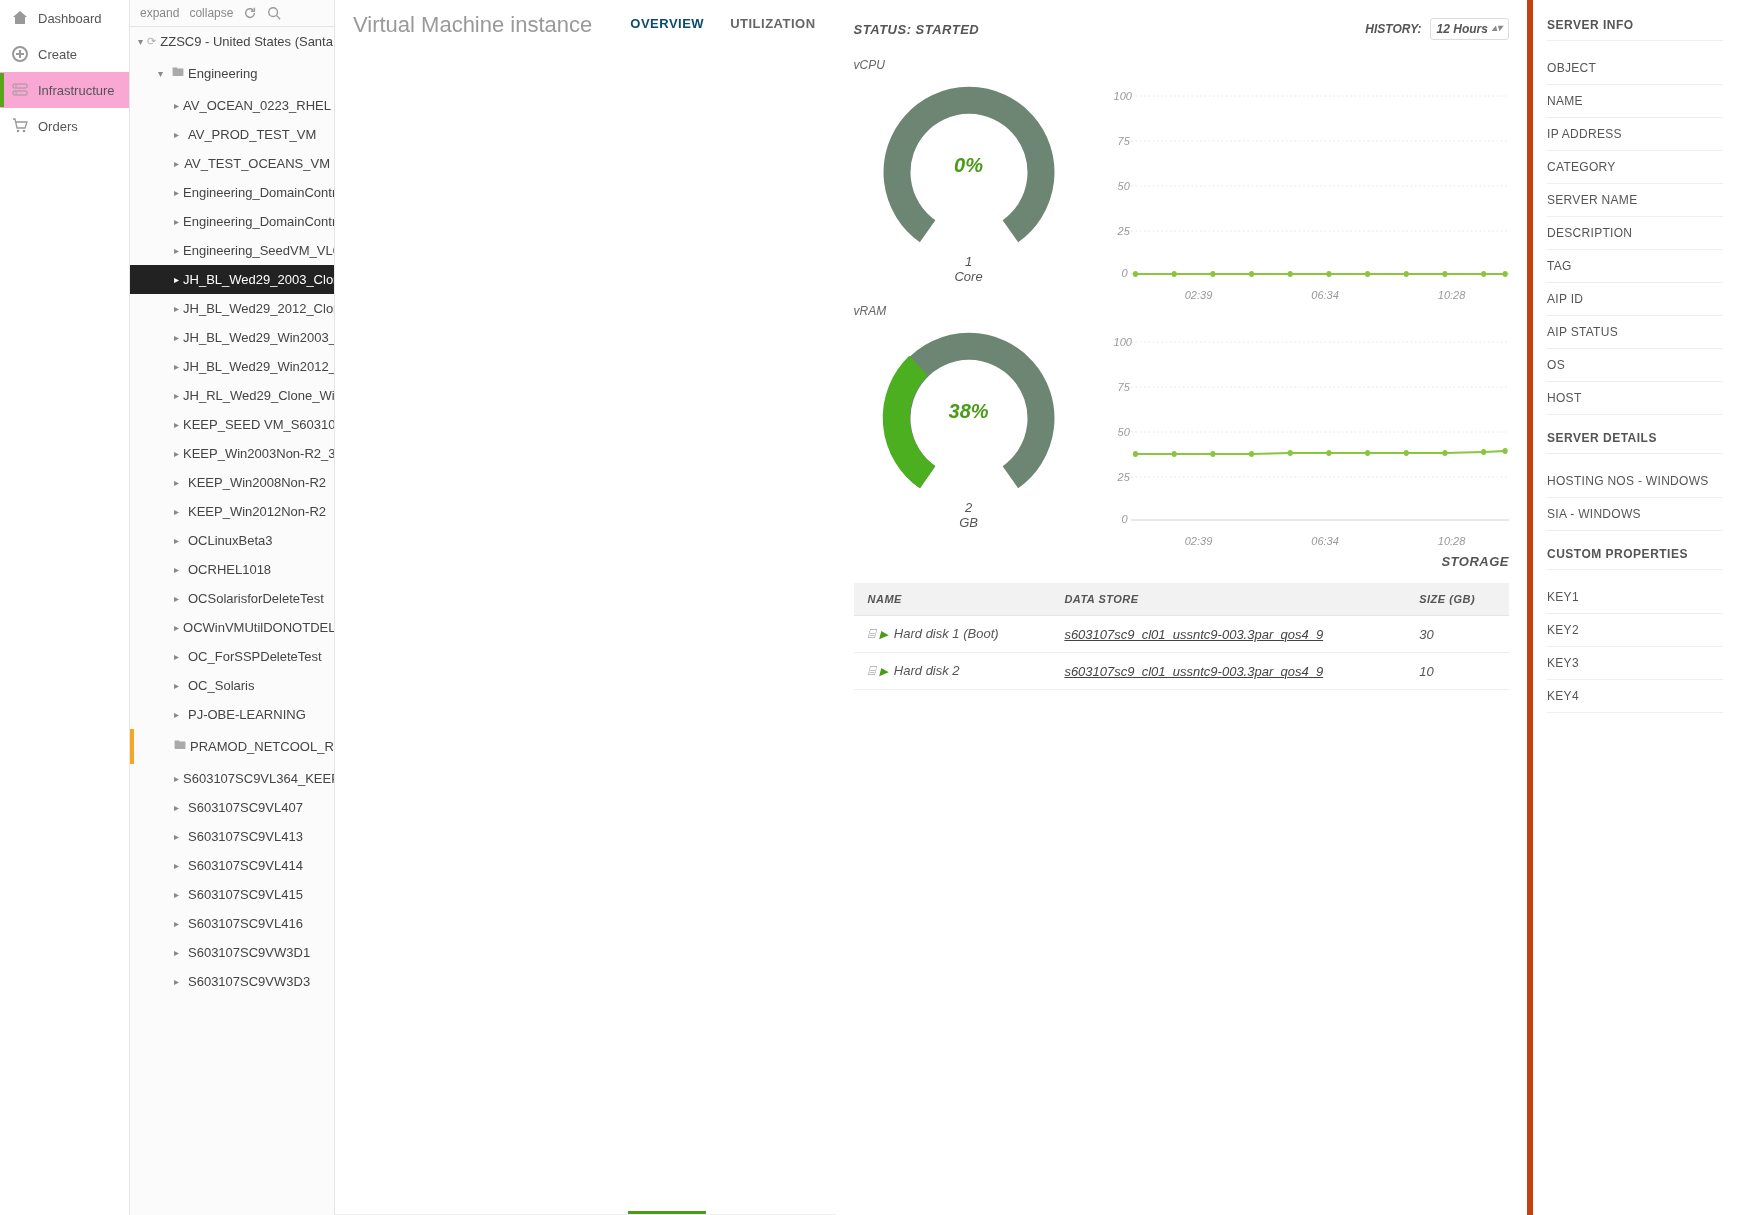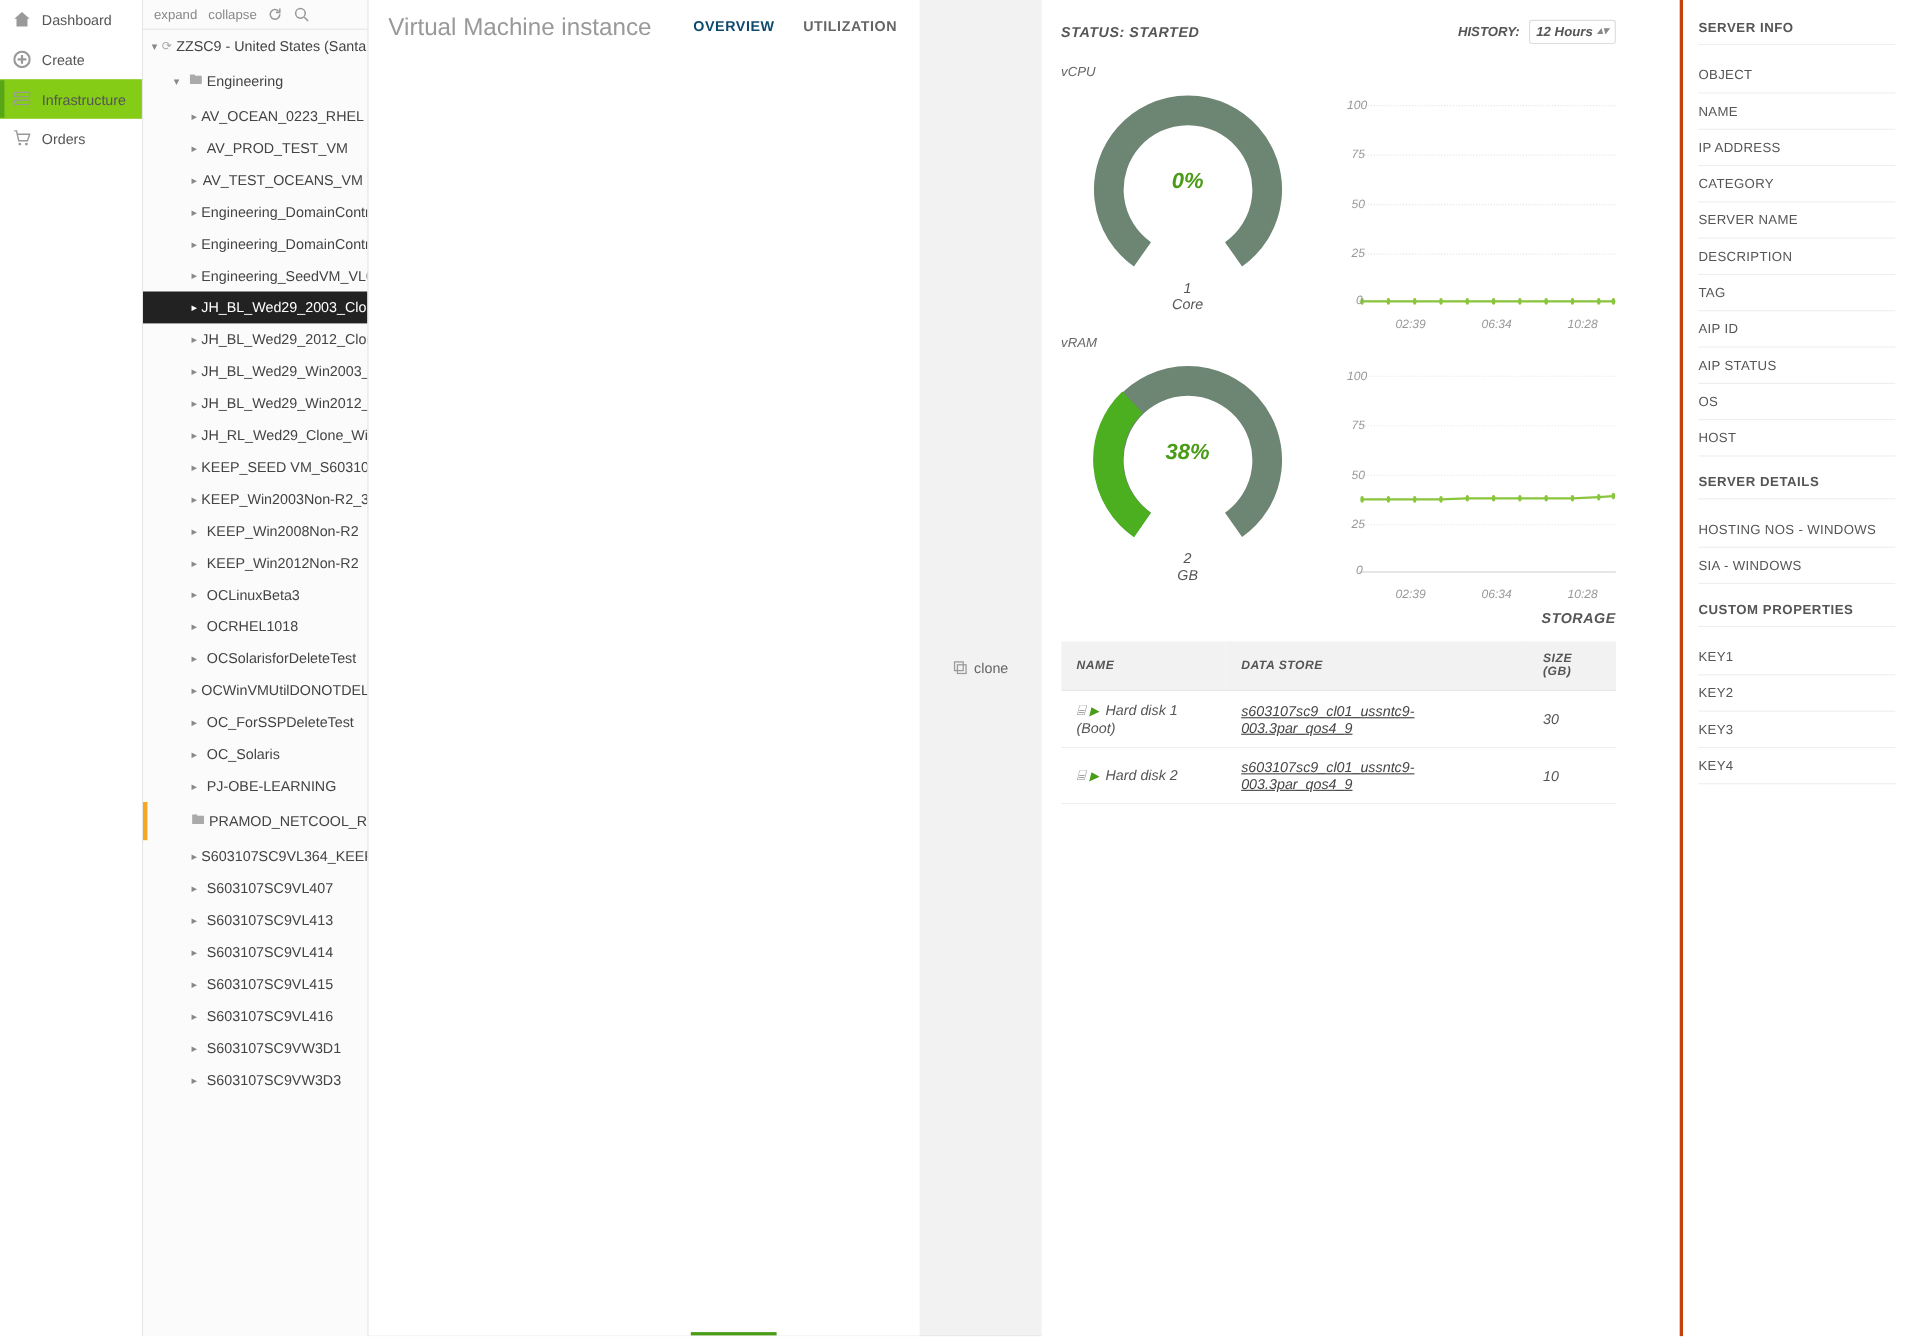--- a/index.html
+++ b/index.html
@@ -3,21 +3,21 @@
 <meta charset="utf-8">
 <style>
   * { box-sizing: border-box; margin: 0; padding: 0; }
   html, body { height: 100%; font-family: "Helvetica Neue", Arial, sans-serif; color: #333; background: #fff; }
   body { display: flex; overflow: hidden; }
 
   
   .nav { width: 130px; min-width: 130px; border-right: 1px solid #e5e5e5; background: #fff; }
   .nav-item { display: flex; align-items: center; gap: 10px; padding: 10px 12px; font-size: 13px; color: #555; cursor: pointer; }
   .nav-item .icon { width: 16px; height: 16px; color: #999; display:flex; align-items:center; justify-content:center;}
-  .nav-item.active { background: #84cc16; }
+  .nav-item.active { background: #f9a8d4; }
   .nav-item.active::before { content:''; position:absolute; left:0; width:4px; height:34px; background:#58a618;}
   .nav-item.active-wrapper { position: relative; }
 
   
   .tree-panel { width: 205px; min-width:205px; border-right: 1px solid #e5e5e5; background: #fbfbfb; display:flex; flex-direction:column; }
   .tree-toolbar { display:flex; gap:10px; align-items:center; padding: 6px 10px; border-bottom:1px solid #e5e5e5; font-size:12px; color:#888; }
   .tree-toolbar .tbtn { cursor:pointer; }
   .tree-toolbar .ticon { width:14px; height:14px; color:#999; cursor:pointer;}
   .tree { flex:1; overflow:auto; font-size:13px; color:#444; }
   .tree-node { white-space: nowrap; overflow:hidden; text-overflow: ellipsis; padding: 7px 4px; cursor:pointer; display:flex; align-items:center; gap:4px;}
@@ -59,21 +59,21 @@
   
   .storage-title { font-size:13px; font-weight:600; letter-spacing:0.5px; color:#555; margin:22px 0 14px;text-align:right;}
   .table { width:100%; border-collapse:collapse; font-size:13px;}
   .table th { text-align:left; font-size:11px; font-weight:700; letter-spacing:0.5px; color:#555; background:#f2f2f2; padding:10px 14px; border-bottom:1px solid #e5e5e5;}
   .table td { padding:10px 14px; border-bottom:1px solid #eee; color:#555;}
   .table a { color:#444; text-decoration:underline;}
   .disk-icon { color:#888; margin-right:4px;}
   .play-icon { color:#4a9b17; margin-right:6px; font-size:11px;}
 
   
-  .info-panel { width:210px; min-width:210px; border-left:3px solid #c2410c; padding:18px 14px 40px; font-size:12px; color:#555;margin-left:40px;}
+  .info-panel { width:210px; min-width:210px; border-left:6px solid #c2410c; padding:18px 14px 40px; font-size:12px; color:#555;}
   .info-panel .section-head { font-size:12px; font-weight:700; letter-spacing:0.5px; color:#555; border-bottom:1px solid #eee; padding-bottom:8px; margin-bottom:6px; margin-top:16px;}
   .info-panel .section-head:first-child{ margin-top:0;}
   .info-panel .field { border-bottom:1px solid #eee; padding:9px 0; font-size:12px; color:#555; letter-spacing:0.3px;}
   .info-panel .field.spaced { padding:14px 0 9px; }
 
   svg { display:block;}
 </style>
 </head>
 <body>
 
@@ -272,29 +272,20 @@
         </div>
       </div>
   </div>
 </div>
 
 <div class="main">
   <div class="page-title">Virtual Machine instance</div>
   <div class="tabs-row">
     <div class="tab active">OVERVIEW</div>
     <div class="tab">UTILIZATION</div>
-  </div>
-  <div class="clone-bar">
-    <span style="color:#999;cursor:pointer;">
-        <svg viewBox="0 0 16 16" width="14" height="14" fill="none" stroke="currentColor" stroke-width="1.3">
-          <rect x="2" y="2" width="9" height="9"></rect>
-          <rect x="5" y="5" width="9" height="9"></rect>
-        </svg>
-      </span>
-    <span style="cursor:pointer;">clone</span>
   </div>
 
   <div class="content-cols">
     <div class="content-main">
       <div class="status-row">
         <div class="status-text">STATUS: STARTED</div>
         <div class="history">
           <span>HISTORY:</span>
           <span class="select">
             <span>12 Hours</span>

